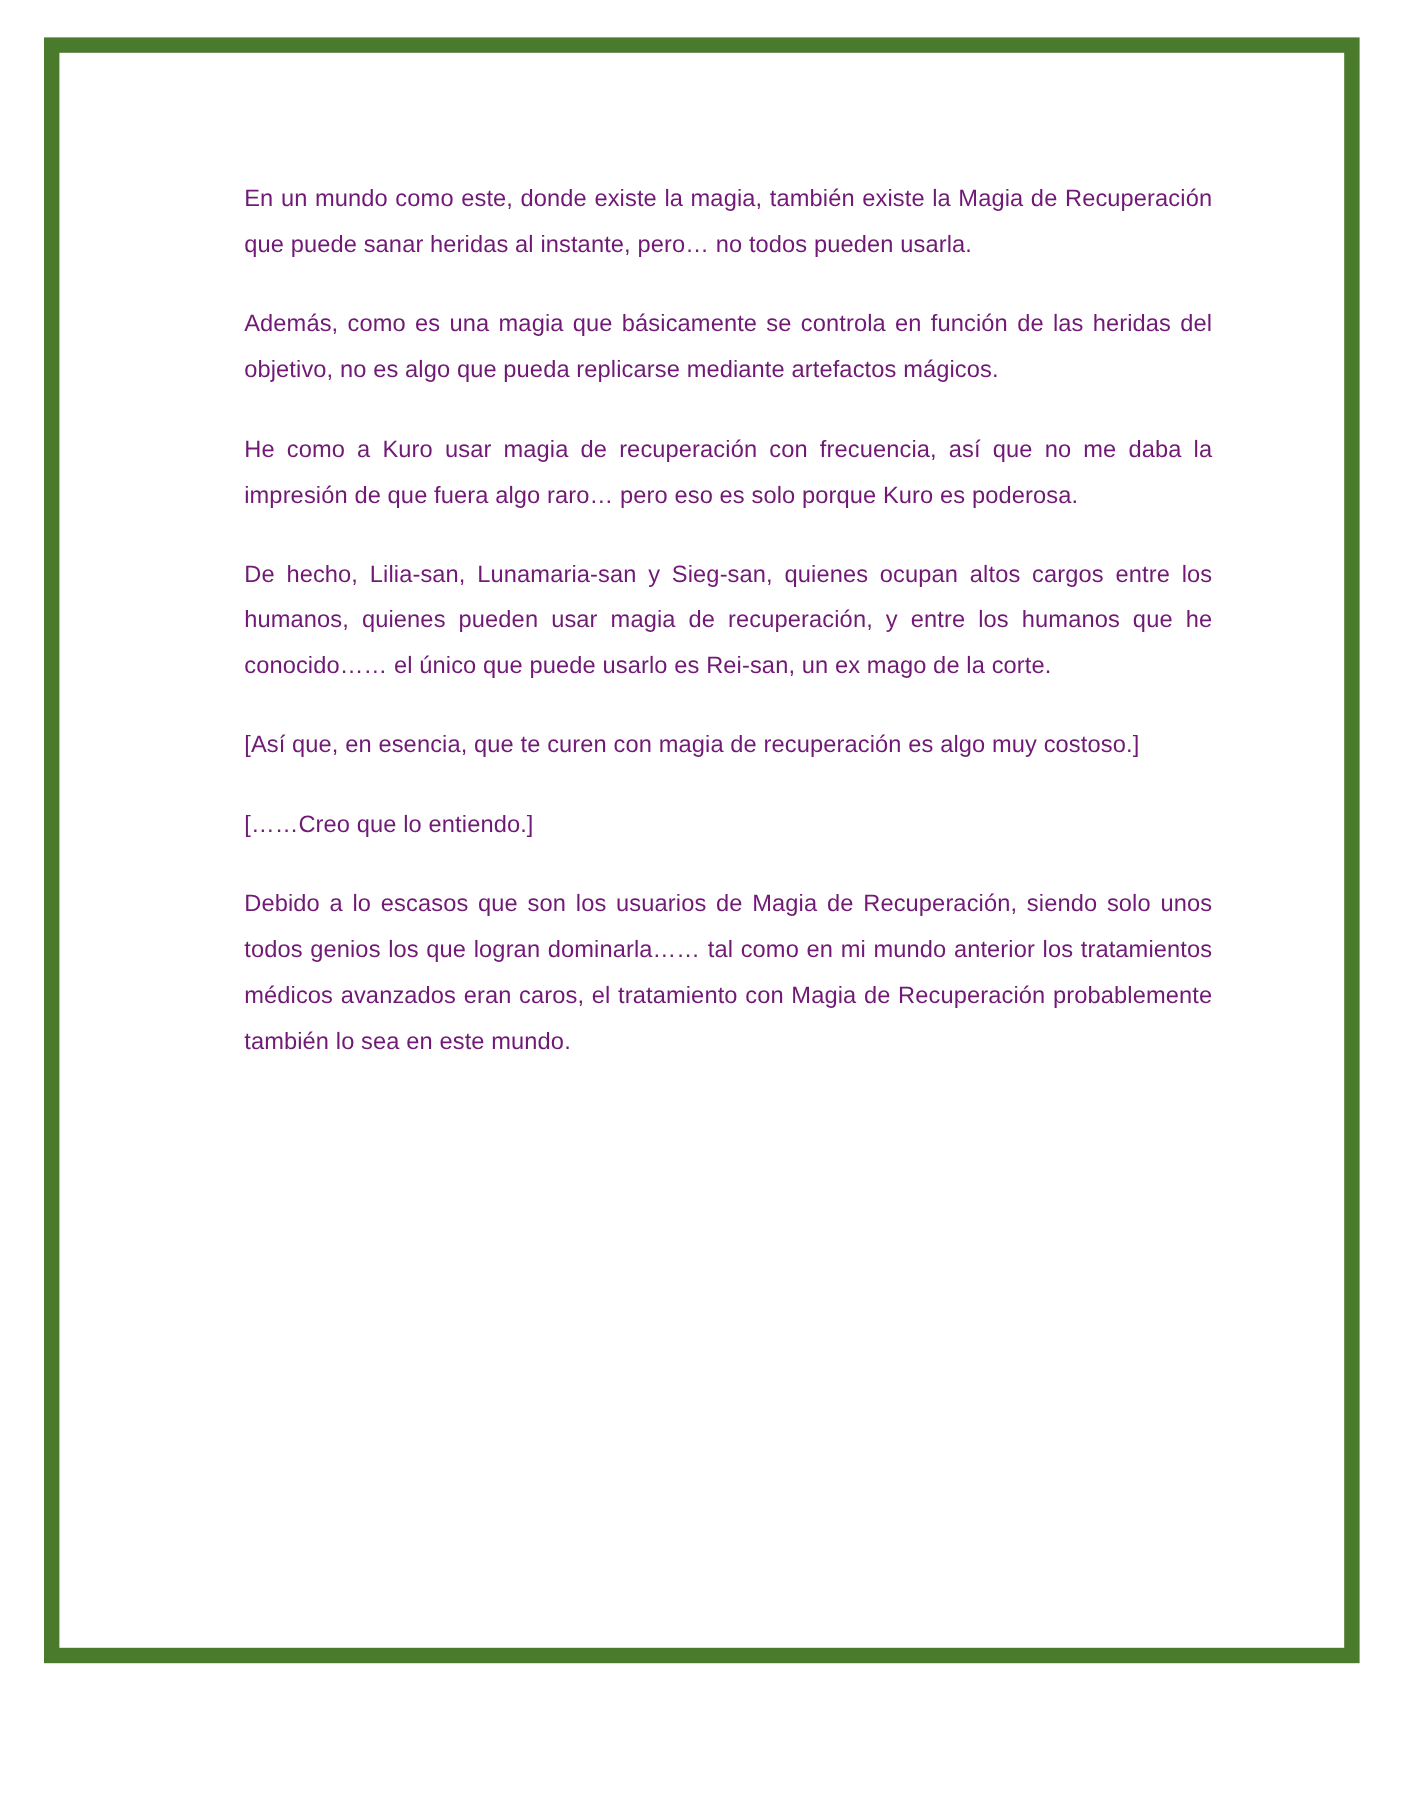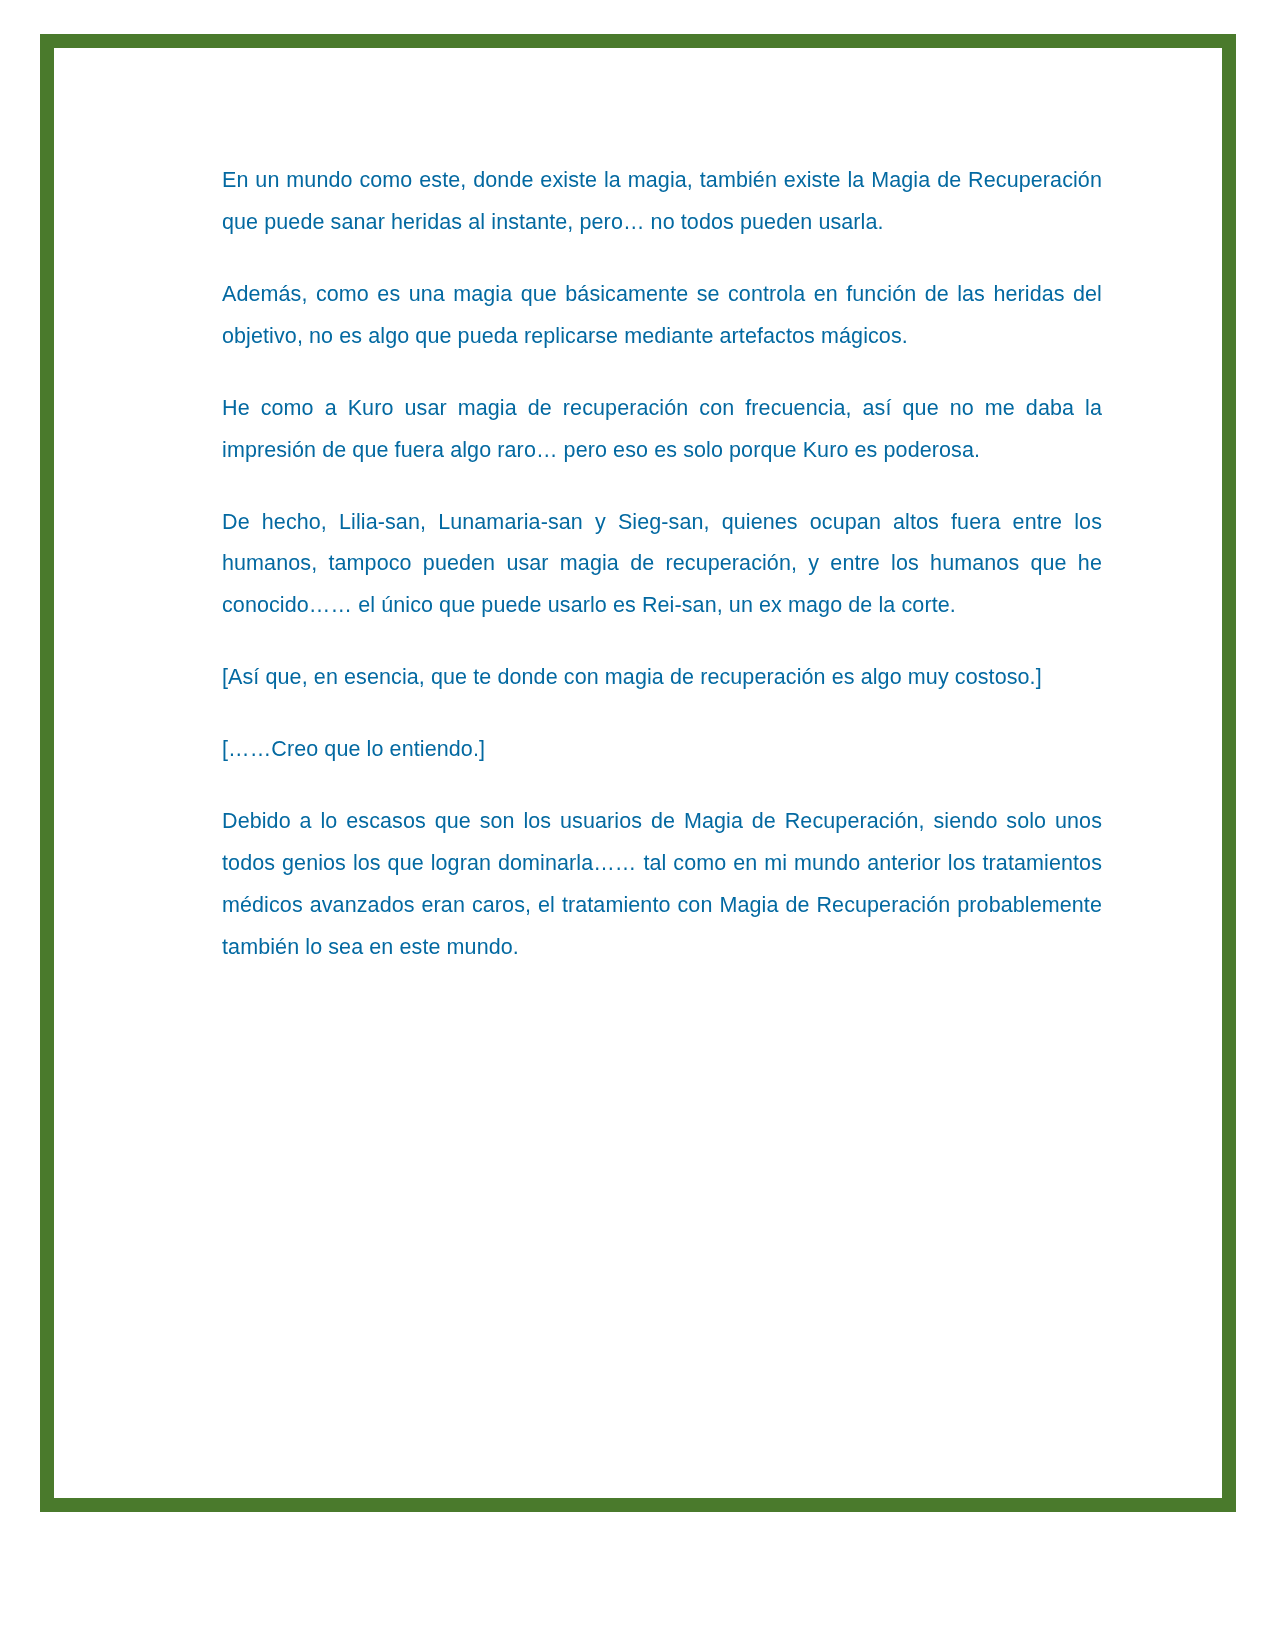--- a/index.html
+++ b/index.html
@@ -32,37 +32,37 @@
   .content {
     position: absolute;
     left: 168px;
     top: 112px;
     width: 880px;
   }
   .para {
     margin: 0 0 30px 0;
     font-size: 21.5px;
     line-height: 1.95;
-    color: #0369a1;
+    color: #701a75;
     text-align: justify;
     text-justify: inter-word;
     letter-spacing: 0.1px;
   }
   .para:last-child {
     margin-bottom: 0;
   }
 </style>
 </head>
 <body>
 
 <div class="page">
   <div class="page-border">
     <div class="content">
       <p class="para">En un mundo como este, donde existe la magia, también existe la Magia de Recuperación que puede sanar heridas al instante, pero… no todos pueden usarla.</p>
       <p class="para">Además, como es una magia que básicamente se controla en función de las heridas del objetivo, no es algo que pueda replicarse mediante artefactos mágicos.</p>
       <p class="para">He como a Kuro usar magia de recuperación con frecuencia, así que no me daba la impresión de que fuera algo raro… pero eso es solo porque Kuro es poderosa.</p>
-      <p class="para">De hecho, Lilia-san, Lunamaria-san y Sieg-san, quienes ocupan altos fuera entre los humanos, tampoco pueden usar magia de recuperación, y entre los humanos que he conocido…… el único que puede usarlo es Rei-san, un ex mago de la corte.</p>
-      <p class="para">[Así que, en esencia, que te donde con magia de recuperación es algo muy costoso.]</p>
+      <p class="para">De hecho, Lilia-san, Lunamaria-san y Sieg-san, quienes ocupan altos cargos entre los humanos, quienes pueden usar magia de recuperación, y entre los humanos que he conocido…… el único que puede usarlo es Rei-san, un ex mago de la corte.</p>
+      <p class="para">[Así que, en esencia, que te curen con magia de recuperación es algo muy costoso.]</p>
       <p class="para">[……Creo que lo entiendo.]</p>
       <p class="para">Debido a lo escasos que son los usuarios de Magia de Recuperación, siendo solo unos todos genios los que logran dominarla…… tal como en mi mundo anterior los tratamientos médicos avanzados eran caros, el tratamiento con Magia de Recuperación probablemente también lo sea en este mundo.</p>
     </div>
   </div>
 </div>
 
 </body></html>

